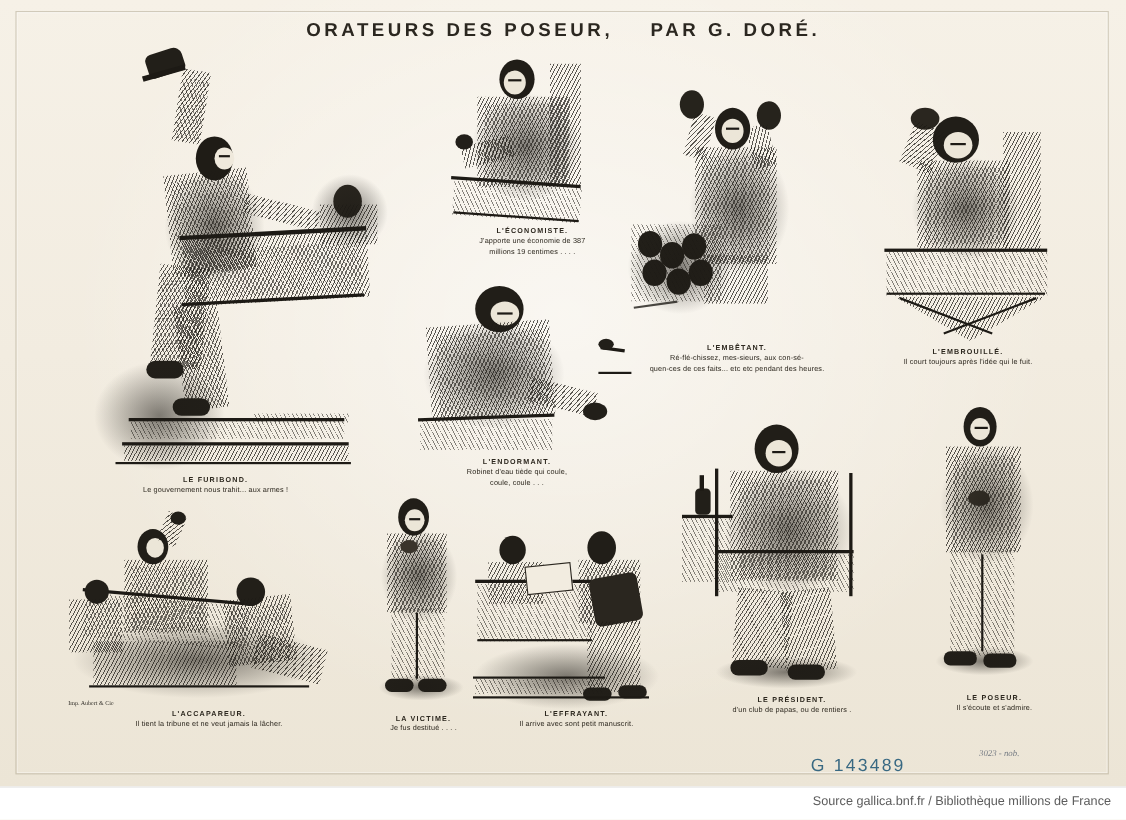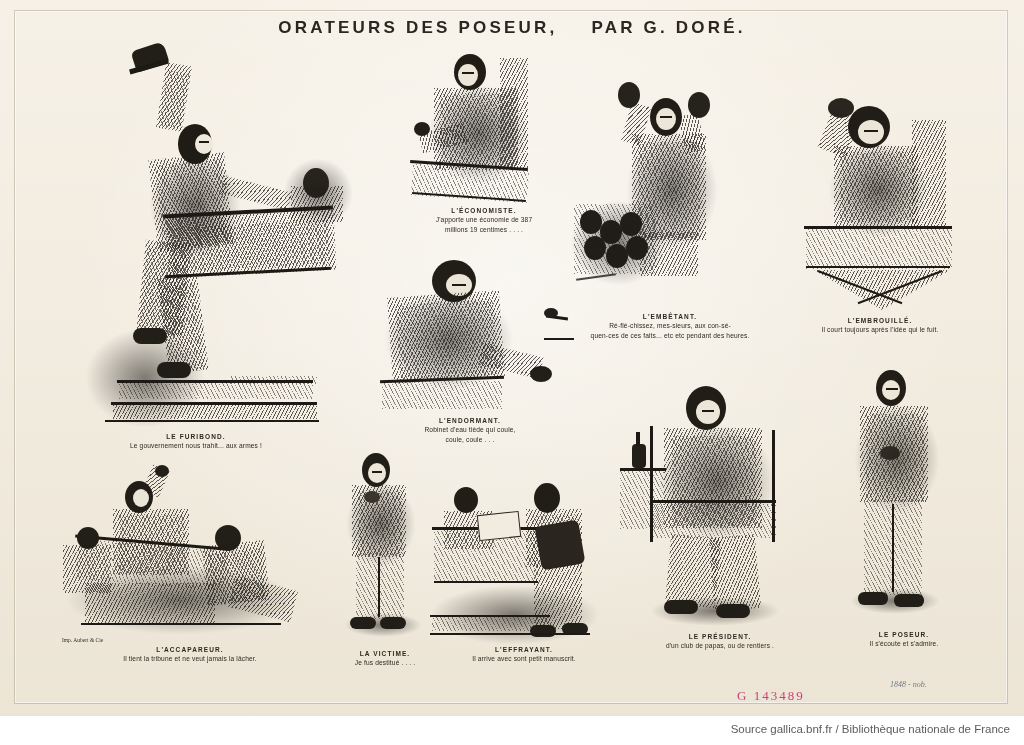--- a/index.html
+++ b/index.html
@@ -129,24 +129,24 @@
   .pencil {
     position: absolute;
     color: #4a5565;
     font-family: "Liberation Serif", serif;
     font-style: italic;
     opacity: 0.75;
   }
   #stamp-number {
     left: 737px;
     top: 688px;
-    font-size: 13px;
+    font-size: 16px;
     letter-spacing: 2px;
-    color: #be185d;
-    font-family: Liberation Serif, serif;
+    color: #0c4a6e;
+    font-family: Liberation Sans, sans-serif;
     font-style: normal;
     opacity: 0.8;
   }
   #pencil-date {
     left: 890px;
     top: 680px;
     font-size: 8px;
   }
   #printer-line {
     position: absolute;
@@ -487,20 +487,20 @@
       </div>
       <div class="caption" style="left:-16px; top:270px; width:180px;">
         <div class="cap-title">LE POSEUR.</div>
         <div class="cap-text">Il s'écoute et s'admire.</div>
       </div>
     </div>
 
     <div id="printer-line">Imp. Aubert &amp; Cie</div>
 
     <div class="pencil" id="stamp-number">G 143489</div>
-    <div class="pencil" id="pencil-date">1848 - nob.</div>
+    <div class="pencil" id="pencil-date">3023 - nob.</div>
   </div>
 
   <div id="source-bar">
-    <div id="source-text">Source gallica.bnf.fr / Bibliothèque nationale de France</div>
+    <div id="source-text">Source gallica.bnf.fr / Bibliothèque millions de France</div>
   </div>
 
 </div>
 
 </body></html>

